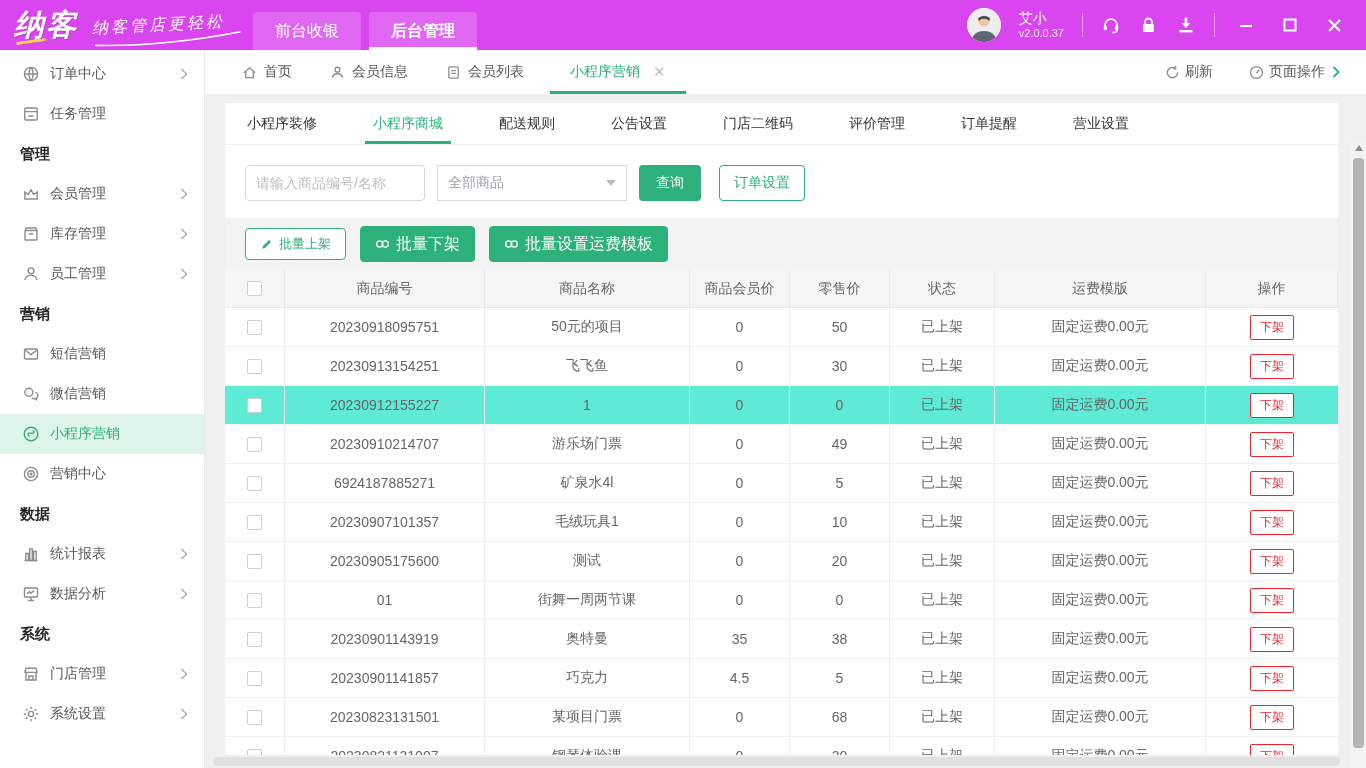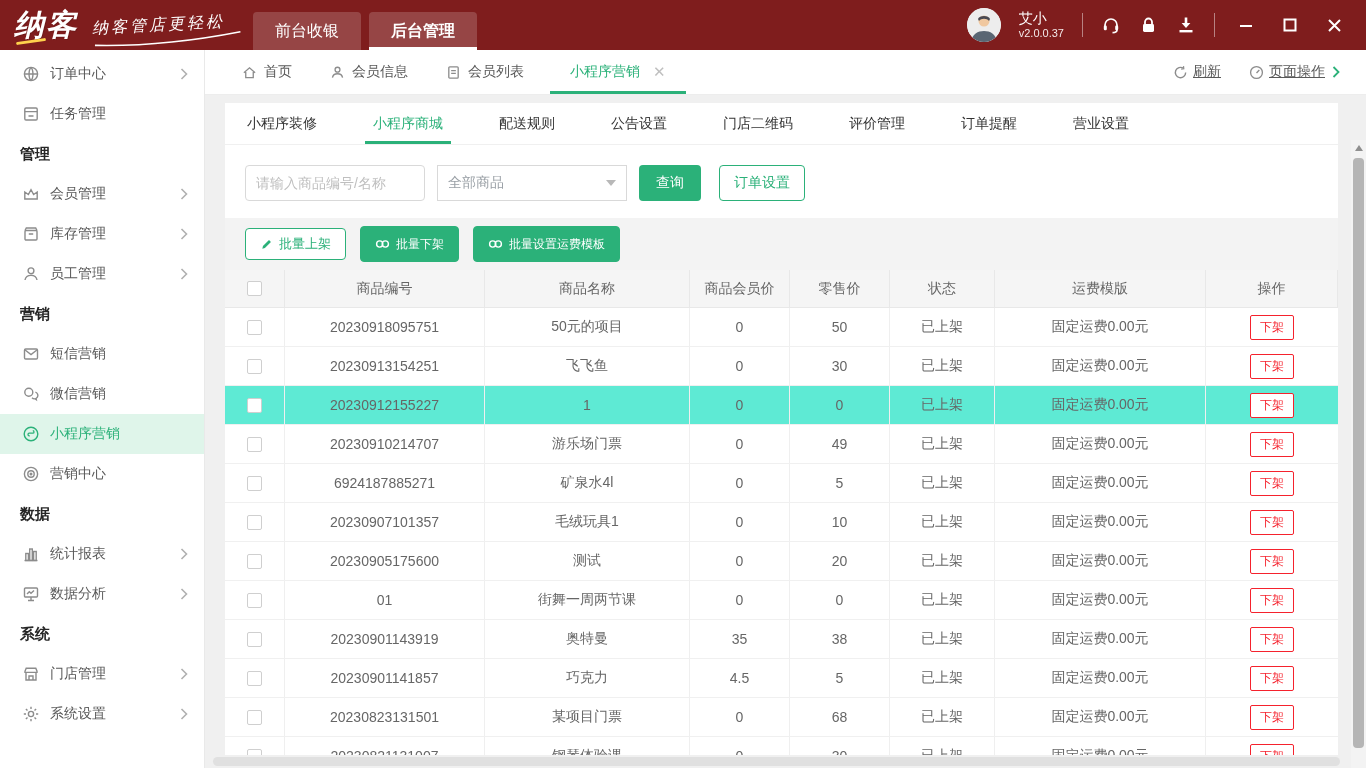--- a/index.html
+++ b/index.html
@@ -1,21 +1,21 @@
 <!DOCTYPE html>
 <html><head>
 <meta charset="utf-8">
 <style>
   * { margin:0; padding:0; box-sizing:border-box; }
   html,body { width:1366px; height:768px; overflow:hidden; }
   body { font-family:"Liberation Sans","DejaVu Sans",sans-serif; font-size:14px; color:#595959; background:#f0f0f0; }
   .app { position:relative; width:1366px; height:768px; display:flex; flex-direction:column; }
 
   
-  .topbar { height:50px; background:#7f1d1d; display:flex; align-items:center; color:#fff; flex:0 0 auto; }
+  .topbar { height:50px; background:#d946ef; display:flex; align-items:center; color:#fff; flex:0 0 auto; }
   .logo { font-size:30px; font-weight:900; font-style:italic; letter-spacing:2px; margin-left:14px; position:relative; text-shadow:1px 1px 0 rgba(0,0,0,.12); }
   .logo-accent { position:absolute; left:2px; bottom:3px; width:30px; height:3px; background:#ffd24d; transform:rotate(-8deg); border-radius:2px; }
   .slogan-wrap { position:relative; margin-left:14px; transform:rotate(-3deg); }
   .slogan { font-family:"DejaVu Serif",serif; font-style:italic; font-size:16px; letter-spacing:3px; }
   .slogan-swoosh { position:absolute; left:0; bottom:-9px; }
   .topnav { display:flex; margin-left:28px; gap:8px; height:50px; align-items:flex-end; }
   .topnav-tab { height:38px; line-height:38px; padding:0 22px; background:rgba(255,255,255,.18); border-radius:4px 4px 0 0; font-size:16px; cursor:pointer; }
   .topnav-tab.active { font-weight:bold; box-shadow:inset 0 -3px 0 #fff; }
   .top-right { margin-left:auto; display:flex; align-items:center; gap:18px; margin-right:18px; }
   .avatar { width:34px; height:34px; border-radius:50%; background:#e9e9e9; overflow:hidden; flex:0 0 auto; }
@@ -40,21 +40,21 @@
   .side-section { height:40px; display:flex; align-items:center; padding-left:20px; font-size:15px; font-weight:bold; color:#262626; }
 
   
   .workspace { flex:1; display:flex; flex-direction:column; background:#f0f0f0; min-width:0; }
   .tabbar { height:45px; background:#fff; display:flex; align-items:center; padding-left:25px; border-bottom:1px solid #ededed; flex:0 0 auto; }
   .page-tab { display:flex; align-items:center; gap:7px; height:100%; margin-right:14px; padding:0 12px; color:#595959; position:relative; cursor:pointer; }
   .page-tab .ticn { color:#8c8c8c; display:flex; }
   .page-tab.active { color:#2BB179; padding:0 20px; }
   .page-tab.active::after { content:""; position:absolute; left:0; right:0; bottom:0; height:3px; background:#2BB179; }
   .tab-close { color:#bfbfbf; font-size:15px; margin-left:6px; cursor:pointer; }
-  .tabbar-actions { margin-left:auto; display:flex; align-items:flex-start; gap:28px; margin-right:26px;text-decoration:underline; }
+  .tabbar-actions { margin-left:auto; display:flex; align-items:flex-start; gap:36px; margin-right:26px; }
   .tb-action { display:flex; align-items:center; gap:5px; color:#595959; cursor:pointer; }
   .tb-action .aicn { color:#8c8c8c; display:flex; }
   .chev-green { color:#2BB179; display:flex; margin-left:2px; }
 
   .content-region { position:relative; flex:1; min-height:0; }
   .card { position:absolute; left:20px; top:8px; right:28px; bottom:13px; background:#fff; overflow:hidden; }
 
   
   .subtabs { height:42px; display:flex; align-items:center; padding-left:22px; gap:56px; border-bottom:1px solid #f0f0f0; }
   .subtab { position:relative; height:100%; display:flex; align-items:center; color:#333; cursor:pointer; font-size:14px; }
@@ -66,21 +66,21 @@
   .inp { width:180px; height:36px; border:1px solid #d9d9d9; border-radius:4px; padding:0 10px; font-size:14px; color:#595959; outline:none; font-family:inherit; }
   .inp::placeholder { color:#bfbfbf; }
   .selbox { width:190px; height:36px; border:1px solid #d9d9d9; border-radius:0; display:flex; align-items:center; padding:0 10px; color:#9aa0a6; cursor:pointer; position:relative; }
   .caret { margin-left:auto; width:0; height:0; border-left:5px solid transparent; border-right:5px solid transparent; border-top:6px solid #b8b8b8; }
   .btn-query { width:62px; height:36px; background:#2BB179; color:#fff; border:none; border-radius:4px; font-size:14px; cursor:pointer; font-family:inherit; }
   .btn-order { height:36px; padding:0 14px; background:#fff; color:#2BB179; border:1px solid #2BB179; border-radius:4px; font-size:14px; cursor:pointer; margin-left:6px; font-family:inherit; }
 
   
   .batch-band { margin-top:17px; background:#f3f3f3; height:52px; display:flex; align-items:center; gap:14px; padding-left:20px; }
   .btn-outline { height:32px; padding:0 14px; background:#fff; border:1px solid #2BB179; color:#2BB179; border-radius:4px; font-size:13px; display:flex; align-items:center; gap:6px; cursor:pointer; font-family:inherit; }
-  .btn-fill { height:36px; padding:0 14px; background:#2BB179; border:1px solid #2BB179; color:#fff; border-radius:4px; font-size:12px; display:flex; align-items:center; gap:6px; cursor:pointer; font-family:inherit; }
+  .btn-fill { height:36px; padding:0 14px; background:#2BB179; border:1px solid #2BB179; color:#fff; border-radius:4px; font-size:16px; display:flex; align-items:center; gap:6px; cursor:pointer; font-family:inherit; }
 
   
   .tbl { width:100%; }
   .trow { display:grid; grid-template-columns:60px 200px 205px 100px 100px 105px 1fr 132px; align-items:stretch; }
   .thead { background:#f5f5f5; color:#666; height:38px; border-bottom:1px solid #e8e8e8; }
   .cell { display:flex; align-items:center; justify-content:center; border-right:1px solid #efefef; font-size:14px; color:#666; padding:0 4px; text-align:center; }
   .cell:last-child { border-right:none; }
   .thead .cell { border-right:1px solid #e8e8e8; }
   .drow { height:39px; border-bottom:1px solid #f0f0f0; background:#fff; }
   .drow.hl { background:#5eead4; }

